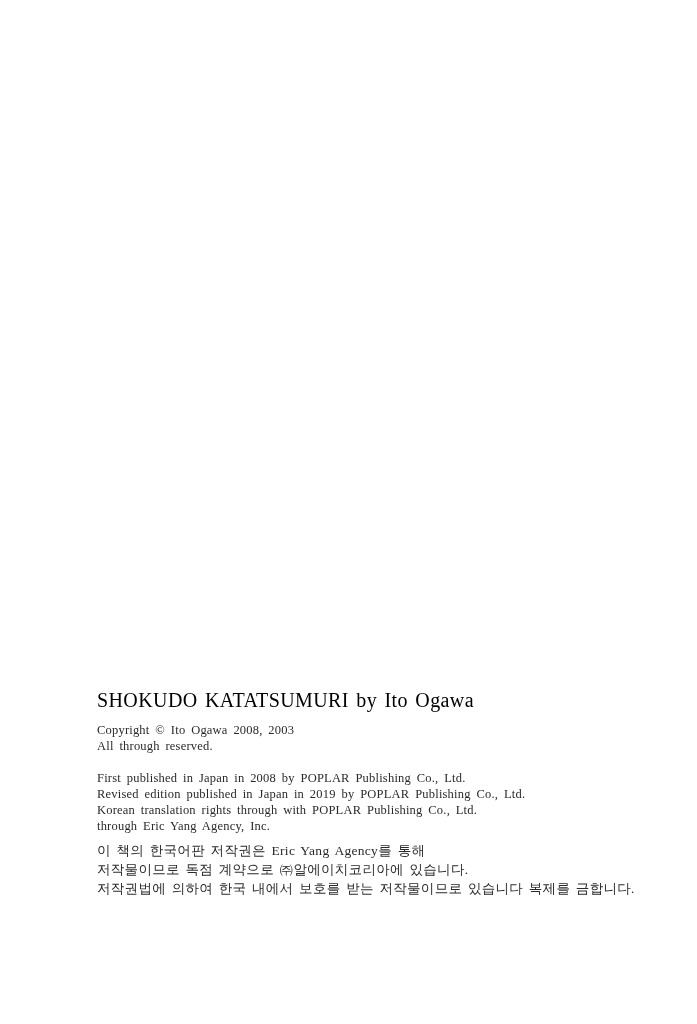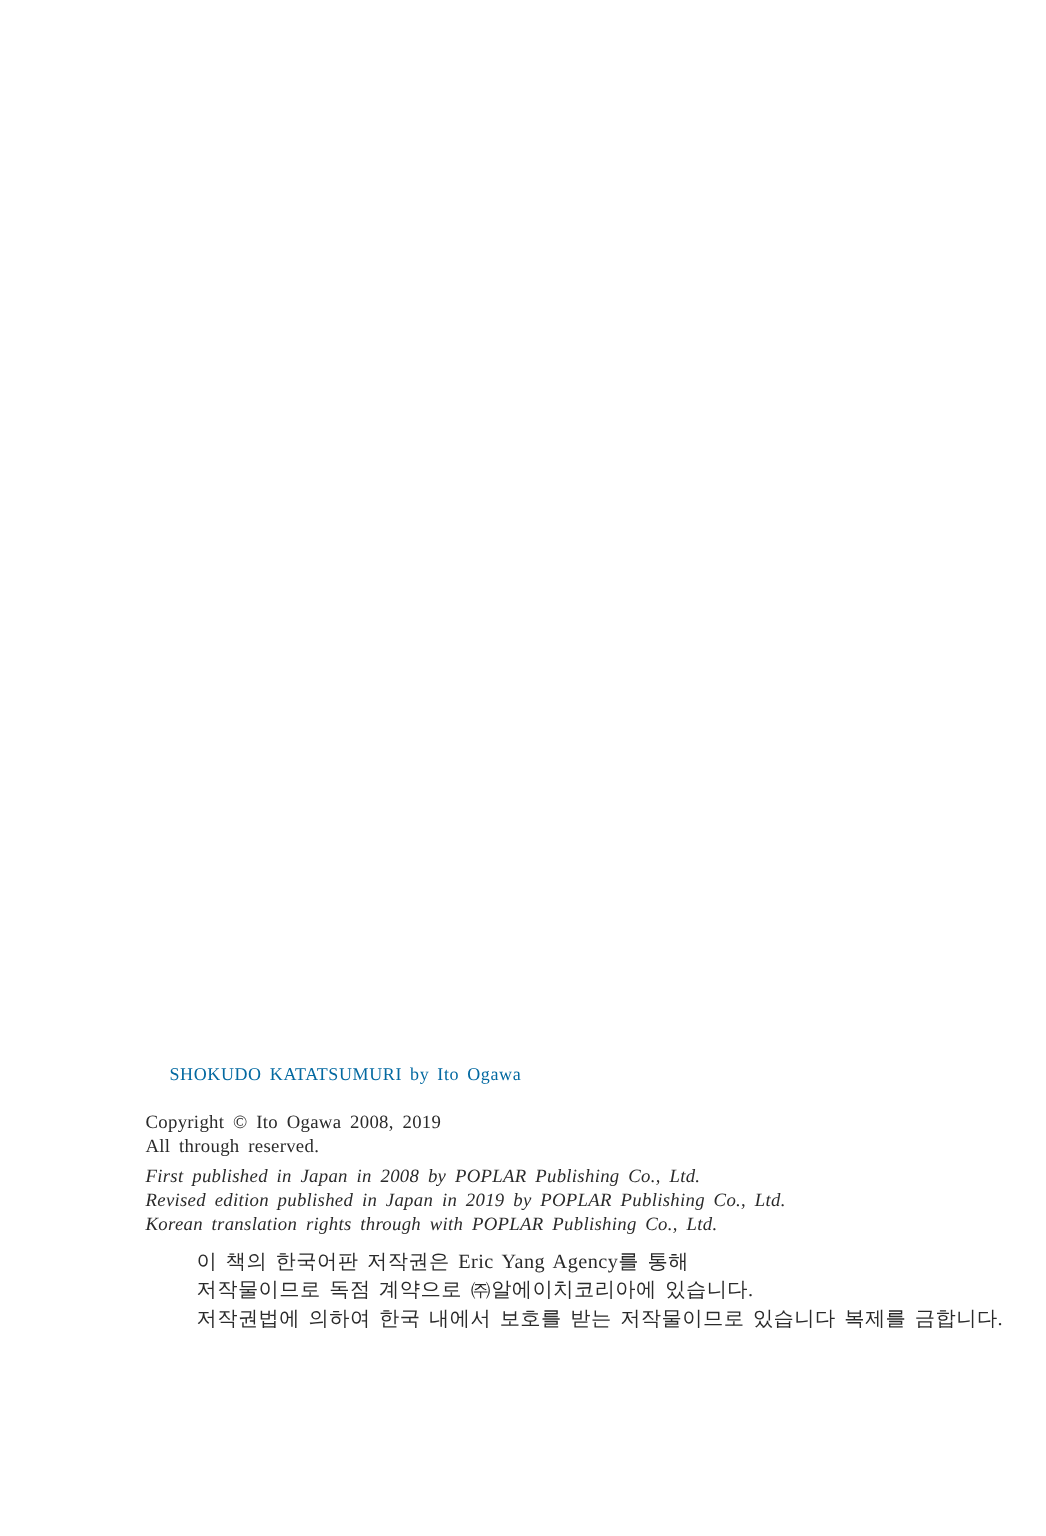--- a/index.html
+++ b/index.html
@@ -22,68 +22,68 @@
     font-family: "Liberation Serif", "DejaVu Serif", serif;
     color: var(--text-color);
   }
   .colophon {
     position: absolute;
     left: 97px;
     top: 692px;
     width: 540px;
   }
   .book-title {
-    margin: 16px;
-    font-size: 12px;
+    margin: 0;
+    font-size: 20px;
     line-height: 16px;
     font-weight: normal;
     letter-spacing: 0.4px;
     word-spacing: 2px;
-    color: #0369a1;
+    color: #000000;
   }
   .group {
     margin: 0;
     padding: 0;
   }
   .group-copyright { margin-top: 14px; }
-  .group-publication { margin-top: 4px; font-style: italic; }
+  .group-publication { margin-top: 16px; }
   .group-korean { margin-top: 7px; }
   .line {
     margin: 0;
     font-size: 12.5px;
     line-height: 16px;
     letter-spacing: 0.2px;
     word-spacing: 2.5px;
     white-space: nowrap;
   }
   .line-korean {
     font-size: 13.5px;
     line-height: 19px;
     letter-spacing: 0.3px;
     word-spacing: 2px;
-    margin-left: 34px;
   }
 </style>
 </head>
 <body>
 
 <div class="page">
   <div class="colophon">
 
     <h1 class="book-title">SHOKUDO KATATSUMURI by Ito Ogawa</h1>
 
     <div class="group group-copyright">
-      <p class="line">Copyright © Ito Ogawa 2008, 2019</p>
+      <p class="line">Copyright © Ito Ogawa 2008, 2003</p>
       <p class="line">All through reserved.</p>
     </div>
 
     <div class="group group-publication">
       <p class="line">First published in Japan in 2008 by POPLAR Publishing Co., Ltd.</p>
       <p class="line">Revised edition published in Japan in 2019 by POPLAR Publishing Co., Ltd.</p>
       <p class="line">Korean translation rights through with POPLAR Publishing Co., Ltd.</p>
+      <p class="line">through Eric Yang Agency, Inc.</p>
     </div>
 
     <div class="group group-korean">
       <p class="line line-korean">이 책의 한국어판 저작권은 Eric Yang Agency를 통해</p>
       <p class="line line-korean">저작물이므로 독점 계약으로 ㈜알에이치코리아에 있습니다.</p>
       <p class="line line-korean">저작권법에 의하여 한국 내에서 보호를 받는 저작물이므로 있습니다 복제를 금합니다.</p>
     </div>
 
   </div>
 </div>

